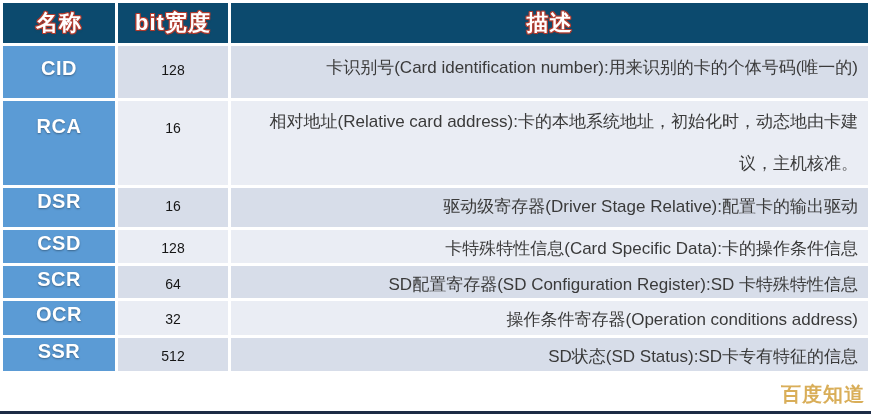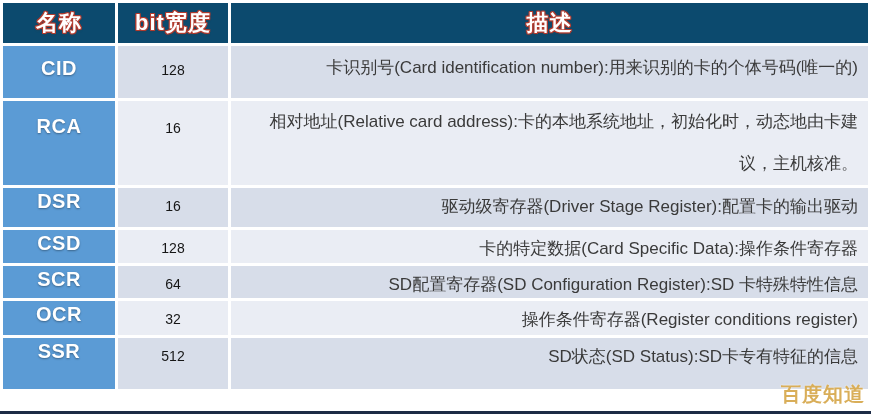--- a/index.html
+++ b/index.html
@@ -19,21 +19,21 @@
     font-size:22px;font-weight:bold;color:#ffffff;letter-spacing:1px;
     text-shadow:
       -1px 0 0 #b23b2e, 1px 0 0 #b23b2e, 0 -1px 0 #b23b2e, 0 1px 0 #b23b2e,
       -1px -1px 0 #b23b2e, 1px -1px 0 #b23b2e, -1px 1px 0 #b23b2e, 1px 1px 0 #b23b2e,
       0 2px 2px rgba(60,60,60,.45);
   }
 
   
   tr.r-cid{height:52px;margin-left:8px;} tr.r-rca{height:84px;padding-left:14px;} tr.r-dsr{height:39px;}
   tr.r-csd{height:33px;} tr.r-scr{height:20px;} tr.r-ocr{height:34px;}
-  tr.r-ssr{height:51px;border-radius:10px;} tr.r-csr{height:33px;}
+  tr.r-ssr{height:33px;border-radius:10px;} tr.r-csr{height:33px;}
 
   td{vertical-align:top;}
   td.name{
     background:#5B9BD5;color:#ffffff;font-weight:bold;font-size:20px;
     text-align:center;padding-top:2px;letter-spacing:.5px;
     text-shadow:0 1px 2px rgba(0,0,0,.35);
   }
   td.bits{
     font-size:14px;color:#161616;text-align:center;padding-top:5px;line-height:26px;
   }
@@ -84,36 +84,36 @@
         <td class="desc">卡识别号(Card identification number):用来识别的卡的个体号码(唯一的)</td>
       </tr>
       <tr class="r-rca">
         <td class="name">RCA</td>
         <td class="bits">16</td>
         <td class="desc">相对地址(Relative card address):卡的本地系统地址，初始化时，动态地由卡建议，主机核准。</td>
       </tr>
       <tr class="r-dsr">
         <td class="name">DSR</td>
         <td class="bits">16</td>
-        <td class="desc">驱动级寄存器(Driver Stage Register):配置卡的输出驱动</td>
+        <td class="desc">驱动级寄存器(Driver Stage Relative):配置卡的输出驱动</td>
       </tr>
       <tr class="r-csd">
         <td class="name">CSD</td>
         <td class="bits">128</td>
-        <td class="desc">卡的特定数据(Card Specific Data):操作条件寄存器</td>
+        <td class="desc">卡特殊特性信息(Card Specific Data):卡的操作条件信息</td>
       </tr>
       <tr class="r-scr">
         <td class="name">SCR</td>
         <td class="bits">64</td>
         <td class="desc">SD配置寄存器(SD Configuration Register):SD 卡特殊特性信息</td>
       </tr>
       <tr class="r-ocr">
         <td class="name">OCR</td>
         <td class="bits">32</td>
-        <td class="desc">操作条件寄存器(Register conditions register)</td>
+        <td class="desc">操作条件寄存器(Operation conditions address)</td>
       </tr>
       <tr class="r-ssr">
         <td class="name">SSR</td>
         <td class="bits">512</td>
         <td class="desc">SD状态(SD Status):SD卡专有特征的信息</td>
       </tr>
     </tbody>
   </table>
 
   <div class="watermark">百度知道</div>

